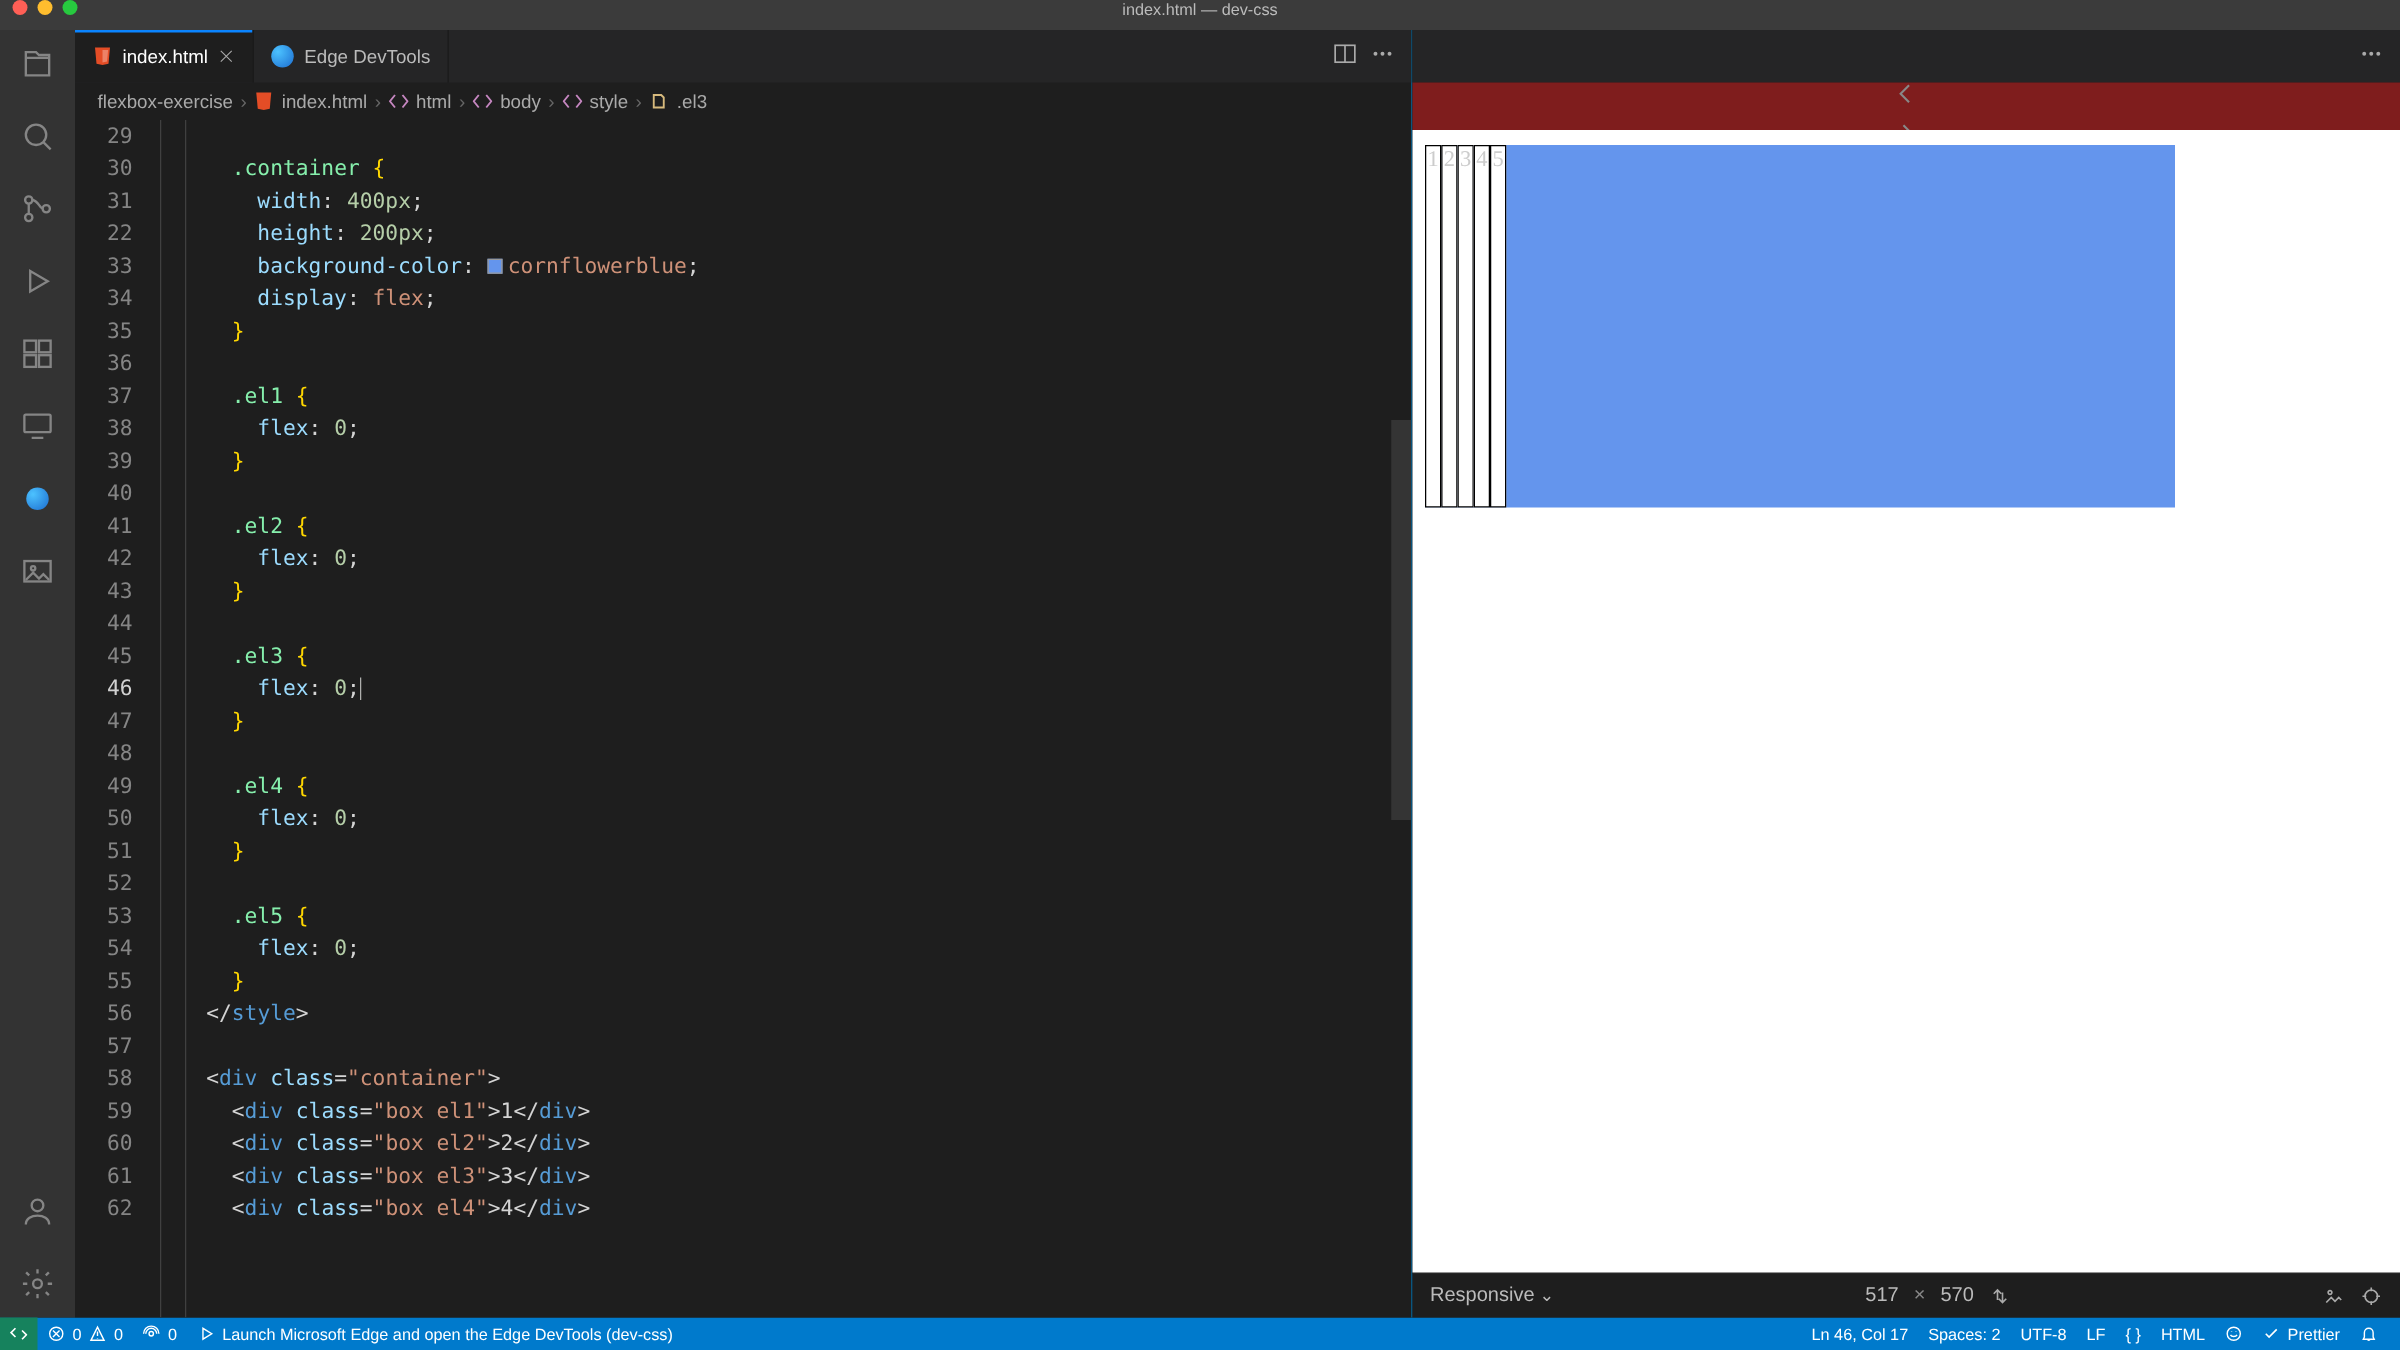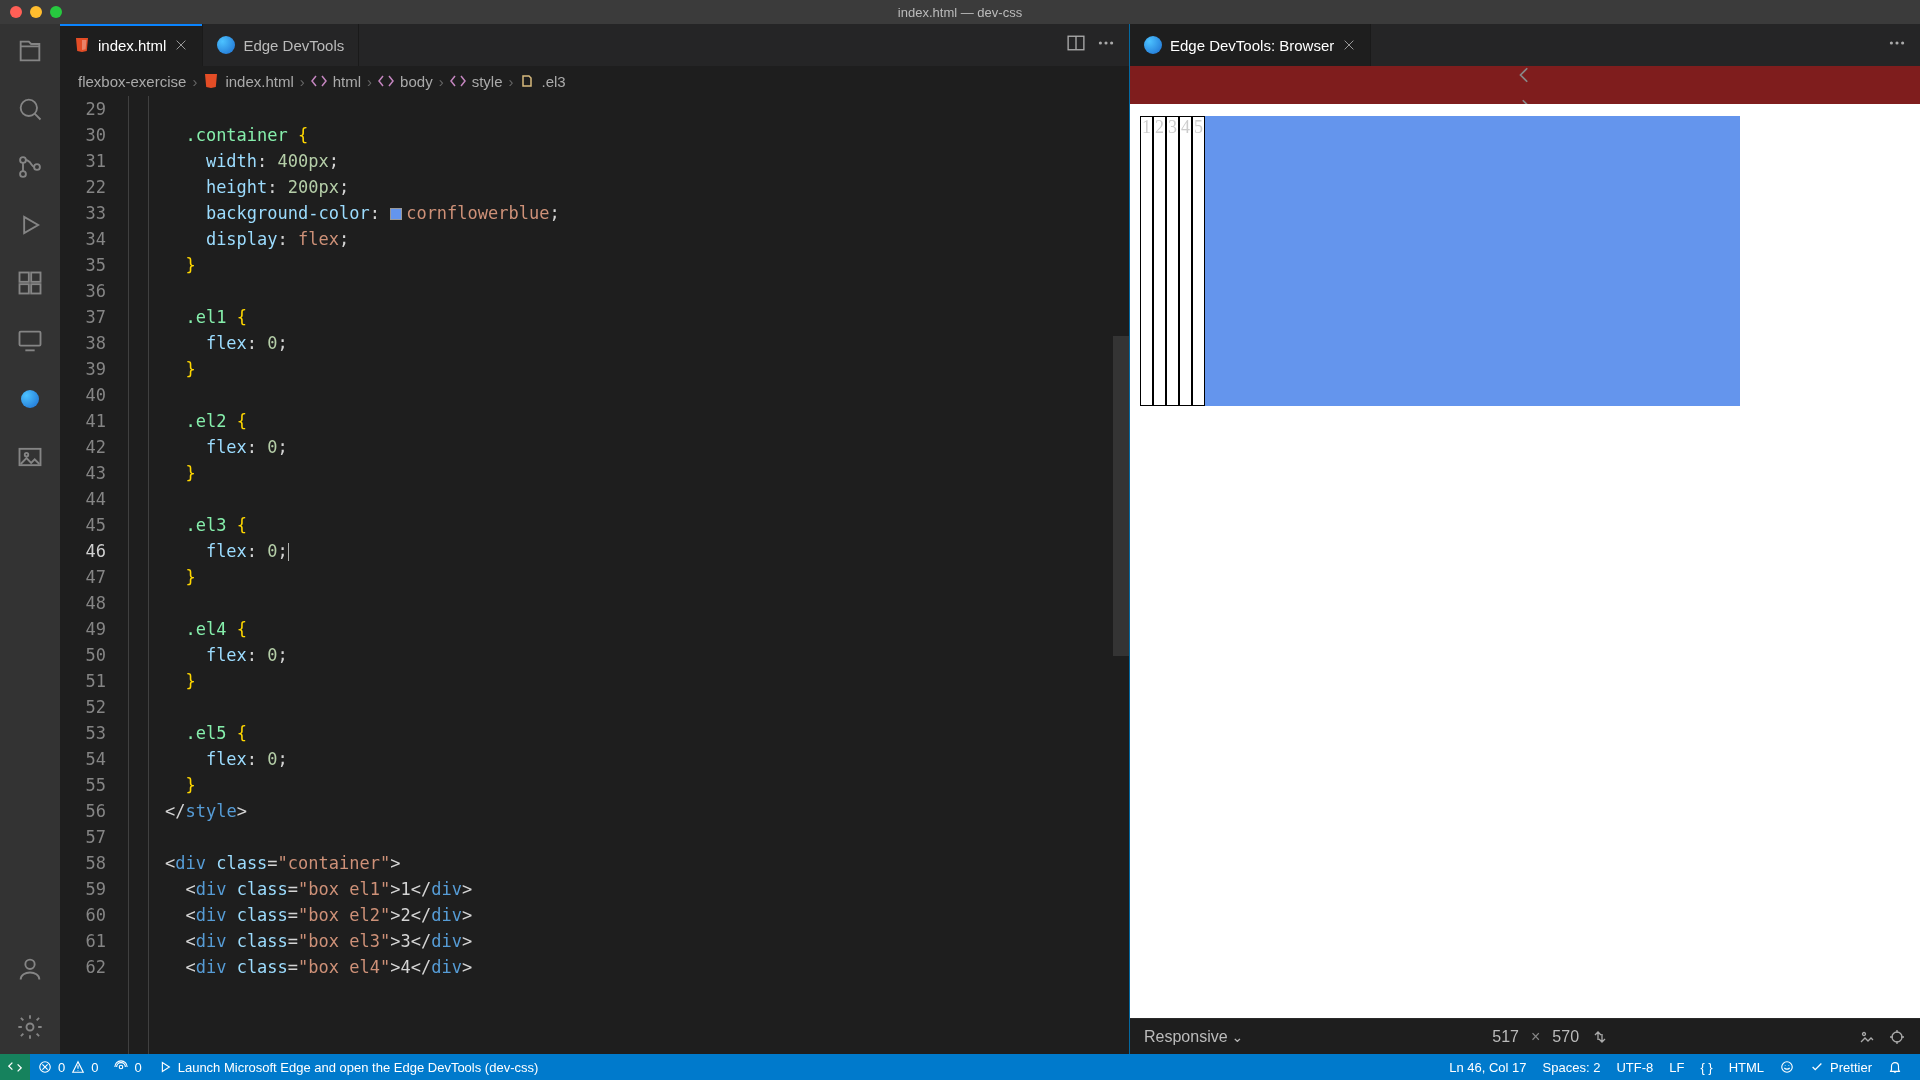--- a/index.html
+++ b/index.html
@@ -1,19 +1,19 @@
 <!DOCTYPE html>
 <html><head>
 <meta charset="utf-8">
 <style>
 * { margin: 0; padding: 0; box-sizing: border-box; }
 html, body { width: 1920px; height: 1080px; overflow: hidden; font-family: -apple-system, 'Segoe UI', sans-serif; background: #1e1e1e; color: #ccc; }
 
 
-.mac-titlebar { height: 24px; background: #3b3b3b; display: flex; align-items: center; padding: 0 10px; position: relative; text-decoration: underline; }
+.mac-titlebar { height: 24px; background: #3b3b3b; display: flex; align-items: flex-start; padding: 0 10px; position: relative; text-decoration: underline; }
 .mac-dots { display: flex; gap: 8px; }
 .mac-dot { width: 12px; height: 12px; border-radius: 50%; }
 .mac-dot.r { background: #ff5f56; }
 .mac-dot.y { background: #ffbd2e; }
 .mac-dot.g { background: #27c93f; }
 .mac-title { position: absolute; left: 50%; transform: translateX(-50%); font-size: 13px; color: #bbb; }
 
 
 .app { display: flex; height: calc(100% - 24px - 26px); }
 .activity-bar { width: 60px; background: #333333; display: flex; flex-direction: column; align-items: center; padding: 12px 0; gap: 28px; }
@@ -281,27 +281,20 @@
           <div class="ln">61</div>
           <div class="ln">62</div>
         </div>
       <div class="code" id="code"><div class="row"> </div><div class="row">      <span class="sel">.container</span> <span class="brace">{</span></div><div class="row">        <span class="prop">width</span><span class="punc">:</span> <span class="num">400px</span><span class="punc">;</span></div><div class="row">        <span class="prop">height</span><span class="punc">:</span> <span class="num">200px</span><span class="punc">;</span></div><div class="row">        <span class="prop">background-color</span><span class="punc">:</span> <span class="color-swatch"></span><span class="kw">cornflowerblue</span><span class="punc">;</span></div><div class="row">        <span class="prop">display</span><span class="punc">:</span> <span class="kw">flex</span><span class="punc">;</span></div><div class="row">      <span class="brace">}</span></div><div class="row"> </div><div class="row">      <span class="sel">.el1</span> <span class="brace">{</span></div><div class="row">        <span class="prop">flex</span><span class="punc">:</span> <span class="num">0</span><span class="punc">;</span></div><div class="row">      <span class="brace">}</span></div><div class="row"> </div><div class="row">      <span class="sel">.el2</span> <span class="brace">{</span></div><div class="row">        <span class="prop">flex</span><span class="punc">:</span> <span class="num">0</span><span class="punc">;</span></div><div class="row">      <span class="brace">}</span></div><div class="row"> </div><div class="row">      <span class="sel">.el3</span> <span class="brace">{</span></div><div class="row">        <span class="prop">flex</span><span class="punc">:</span> <span class="num">0</span><span class="punc">;</span><span class="text-cursor"></span></div><div class="row">      <span class="brace">}</span></div><div class="row"> </div><div class="row">      <span class="sel">.el4</span> <span class="brace">{</span></div><div class="row">        <span class="prop">flex</span><span class="punc">:</span> <span class="num">0</span><span class="punc">;</span></div><div class="row">      <span class="brace">}</span></div><div class="row"> </div><div class="row">      <span class="sel">.el5</span> <span class="brace">{</span></div><div class="row">        <span class="prop">flex</span><span class="punc">:</span> <span class="num">0</span><span class="punc">;</span></div><div class="row">      <span class="brace">}</span></div><div class="row">    <span class="punc">&lt;/</span><span class="tag">style</span><span class="punc">&gt;</span></div><div class="row"> </div><div class="row">    <span class="punc">&lt;</span><span class="tag">div</span> <span class="attr">class</span><span class="punc">=</span><span class="str">"container"</span><span class="punc">&gt;</span></div><div class="row">      <span class="punc">&lt;</span><span class="tag">div</span> <span class="attr">class</span><span class="punc">=</span><span class="str">"box el1"</span><span class="punc">&gt;</span><span class="txt">1</span><span class="punc">&lt;/</span><span class="tag">div</span><span class="punc">&gt;</span></div><div class="row">      <span class="punc">&lt;</span><span class="tag">div</span> <span class="attr">class</span><span class="punc">=</span><span class="str">"box el2"</span><span class="punc">&gt;</span><span class="txt">2</span><span class="punc">&lt;/</span><span class="tag">div</span><span class="punc">&gt;</span></div><div class="row">      <span class="punc">&lt;</span><span class="tag">div</span> <span class="attr">class</span><span class="punc">=</span><span class="str">"box el3"</span><span class="punc">&gt;</span><span class="txt">3</span><span class="punc">&lt;/</span><span class="tag">div</span><span class="punc">&gt;</span></div><div class="row">      <span class="punc">&lt;</span><span class="tag">div</span> <span class="attr">class</span><span class="punc">=</span><span class="str">"box el4"</span><span class="punc">&gt;</span><span class="txt">4</span><span class="punc">&lt;/</span><span class="tag">div</span><span class="punc">&gt;</span></div></div>
       <div class="scroll-thumb"></div>
     </div>
   </div>
 
   <div class="browser-group">
     <div class="browser-tabs">
-      <div class="tab active">
-        <div class="edge-icon"></div>
-        <span>Edge DevTools: Browser</span>
-        <svg class="close" viewBox="0 0 16 16" fill="none" stroke="currentColor">
-            <path d="M3 3l10 10M13 3L3 13"></path>
-          </svg>
-      </div>
       <div class="tab-actions">
         <span><svg width="18" height="18" viewBox="0 0 16 16" fill="currentColor">
               <circle cx="3" cy="8" r="1.4"></circle>
               <circle cx="8" cy="8" r="1.4"></circle>
               <circle cx="13" cy="8" r="1.4"></circle>
             </svg></span>
       </div>
     </div>
     <div class="addr-bar">
       <div class="nav-ico">

